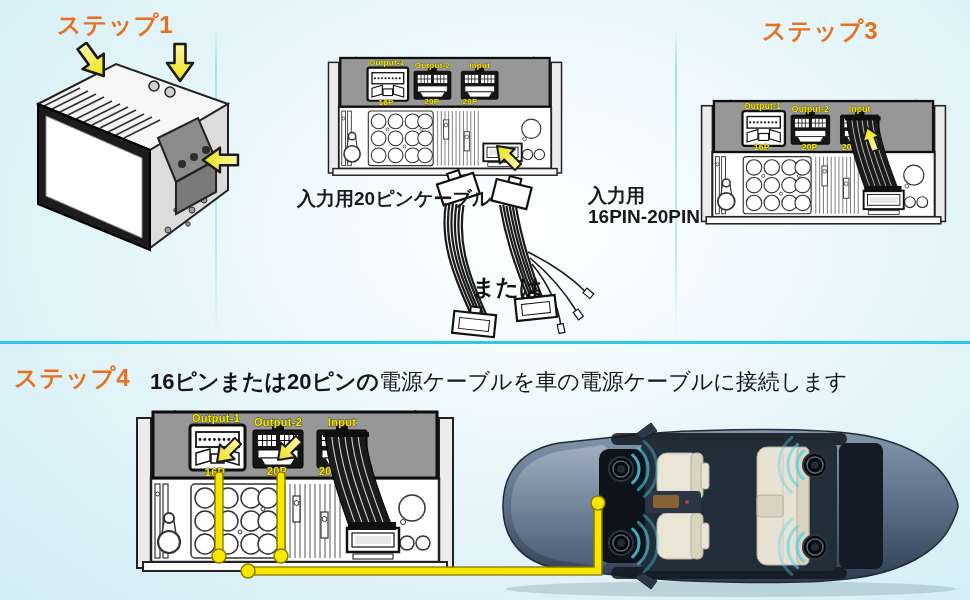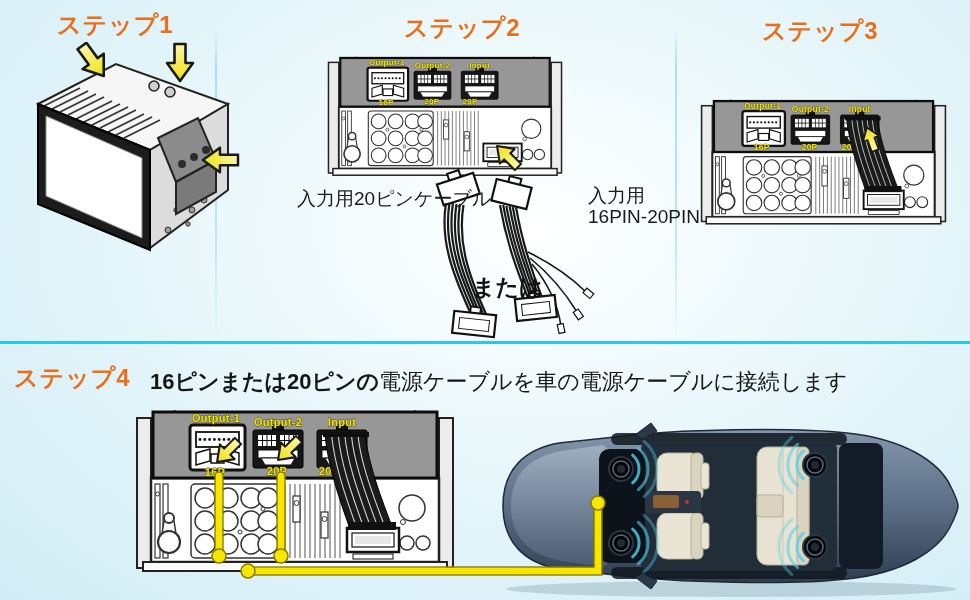--- a/index.html
+++ b/index.html
@@ -4,21 +4,21 @@
 <style>
   html,body{margin:0;padding:0;}
   body{font-family:"Liberation Sans","DejaVu Sans",sans-serif;}
   #stage{position:relative;width:970px;height:600px;overflow:hidden;
     background:radial-gradient(ellipse at 55% 38%, #ffffff 0%, #f0fafc 30%, #ddf2f8 70%, #d3edf6 100%);}
   .abs{position:absolute;}
   .step-title{position:absolute;color:#e8701d;font-weight:bold;font-size:24px;letter-spacing:1px;white-space:nowrap;}
   .vdiv{position:absolute;width:2px;
     background:linear-gradient(to bottom, rgba(158,222,240,0) 0%, #a5e1f0 12%, #bce9f4 70%, rgba(188,233,244,0) 100%);}
   .hdiv{position:absolute;left:0;width:970px;height:3px;background:#2fc7e6;}
-  .cable-label{position:absolute;color:#1a1a1a;font-weight:normal;font-size:19px;white-space:nowrap;}
+  .cable-label{position:absolute;color:#1a1a1a;font-weight:bold;font-size:19px;white-space:nowrap;}
   .or-label{position:absolute;color:#111;font-weight:bold;font-size:23px;white-space:nowrap;}
   .step4-desc{position:absolute;font-size:22px;color:#161616;white-space:nowrap;text-align:center;}
   .step4-desc b{font-weight:bold;}
   .svgtxt{font-family:"Liberation Sans","DejaVu Sans",sans-serif;font-weight:bold;font-size:11px;
     fill:#f2e40a;stroke:#4a4405;stroke-width:0.9px;paint-order:stroke;letter-spacing:.3px;}
   svg{display:block;}
 </style>
 </head>
 <body>
 
@@ -188,21 +188,20 @@
         </g>
       </symbol>
     </defs>
   </svg>
 
   <div class="vdiv" style="left:215px;top:28px;height:312px;"></div>
   <div class="vdiv" style="left:675px;top:28px;height:312px;"></div>
   <div class="hdiv" style="top:341px;"></div>
 
   <div class="step-title" style="left:57px;top:9px;">ステップ1</div>
-  <div class="step-title" style="left:404px;top:12px;">ステップ2</div>
   <div class="step-title" style="left:762px;top:15px;">ステップ3</div>
   <div class="step-title" style="left:14px;top:362px;">ステップ4</div>
 
   <svg class="abs" style="left:30px;top:42px;" width="215" height="235" viewBox="0 0 215 235">
 
     <polygon points="8,62 86,22 198,62 120,108" fill="#f6f6f6" stroke="#222" stroke-width="2"></polygon>
     <g stroke="#333" stroke-width="1.8">
       <line x1="14" y1="64" x2="50" y2="46"></line>
         <line x1="22" y1="67" x2="58" y2="49"></line>
         <line x1="30" y1="70" x2="66" y2="52"></line>

